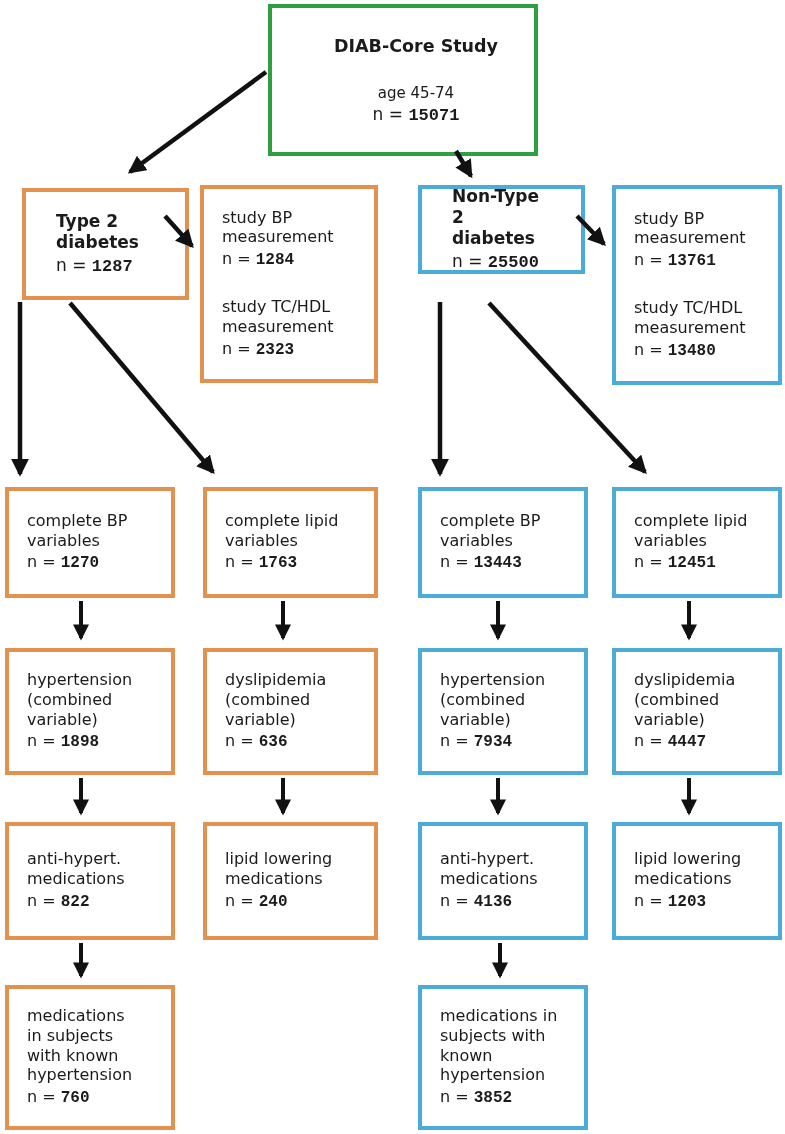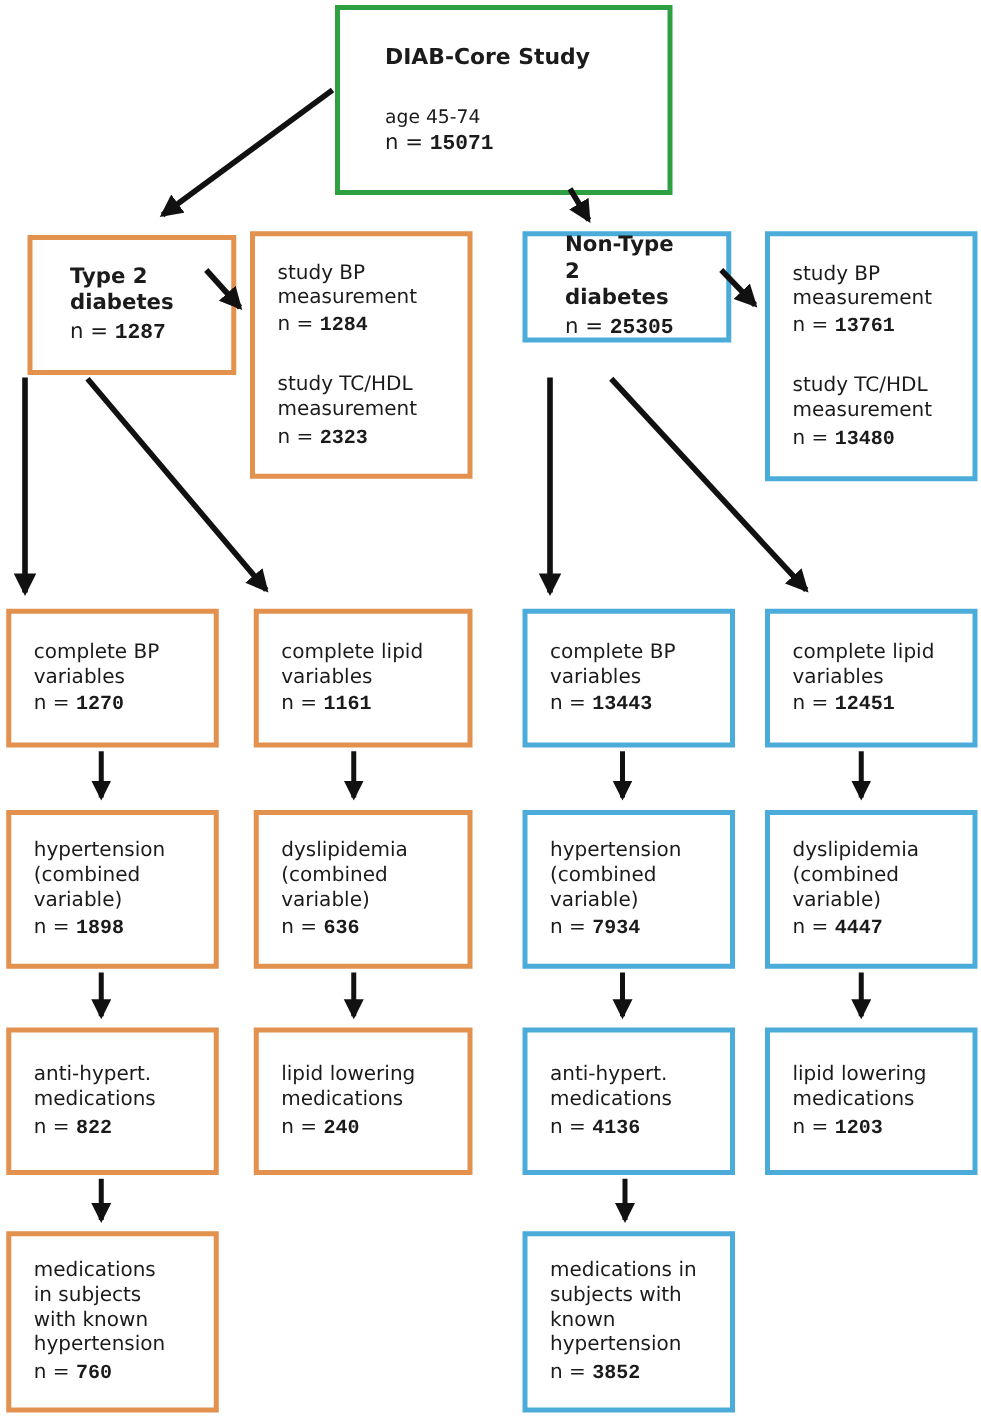--- a/index.html
+++ b/index.html
@@ -13,21 +13,21 @@
     padding:8px 8px 8px 18px;font-size:16px;line-height:1.24;color:#1b1b1b;
   }
   .orange{border-color:#E2914E;}
   .blue{border-color:#4BACDA;}
   .green{border-color:#2EA041;}
   .nline{margin-top:2px;white-space:nowrap;}
   .nline b{font-weight:bold;font-family:Liberation Mono, monospace;}
   .head{padding-left:30px;}
   .head .label{font-weight:bold;font-size:17px;}
   .head .nline{font-size:17px;}
-  .root{padding:28px 10px 10px 36px;justify-content:flex-start;}
+  .root{padding:28px 10px 10px 36px;justify-content:flex-start;text-align:center;}
   .root .label{font-weight:bold;font-size:17.5px;}
   .root .sub{margin-top:26px;font-size:15px;}
   .root .nline{font-size:17px;}
   .side .item + .item{margin-top:26px;}
   .narrow{max-width:106px;}
   .mw130{max-width:130px;}
   svg.arrows{position:absolute;left:0;top:0;pointer-events:none;}
   svg.arrows line{stroke:#111;}
 </style>
 </head>
@@ -52,41 +52,41 @@
       <div class="nline"><span>n = </span><b>1284</b></div>
     </div>
     <div class="item">
       <div class="label">study TC/HDL measurement</div>
       <div class="nline"><span>n = </span><b>2323</b></div>
     </div>
   </div>
 
   <div class="box blue head" style="left:418px;top:185px;width:167px;height:89px">
     <div class="label" style="max-width:98px">Non-Type 2 diabetes</div>
-    <div class="nline"><span>n = </span><b>25305</b></div>
+    <div class="nline"><span>n = </span><b>25500</b></div>
   </div>
 
   <div class="box blue side" style="left:612px;top:185px;width:170px;height:200px">
     <div class="item">
       <div class="label">study BP measurement</div>
       <div class="nline"><span>n = </span><b>13761</b></div>
     </div>
     <div class="item">
       <div class="label">study TC/HDL measurement</div>
       <div class="nline"><span>n = </span><b>13480</b></div>
     </div>
   </div>
 
   <div class="box orange" style="left:5px;top:487px;width:170px;height:111px">
     <div class="label">complete BP variables</div>
     <div class="nline"><span>n = </span><b>1270</b></div>
   </div>
   <div class="box orange" style="left:203px;top:487px;width:175px;height:111px">
     <div class="label">complete lipid variables</div>
-    <div class="nline"><span>n = </span><b>1161</b></div>
+    <div class="nline"><span>n = </span><b>1763</b></div>
   </div>
   <div class="box blue" style="left:418px;top:487px;width:170px;height:111px">
     <div class="label">complete BP variables</div>
     <div class="nline"><span>n = </span><b>13443</b></div>
   </div>
   <div class="box blue" style="left:612px;top:487px;width:170px;height:111px">
     <div class="label mw130">complete lipid variables</div>
     <div class="nline"><span>n = </span><b>12451</b></div>
   </div>
 

